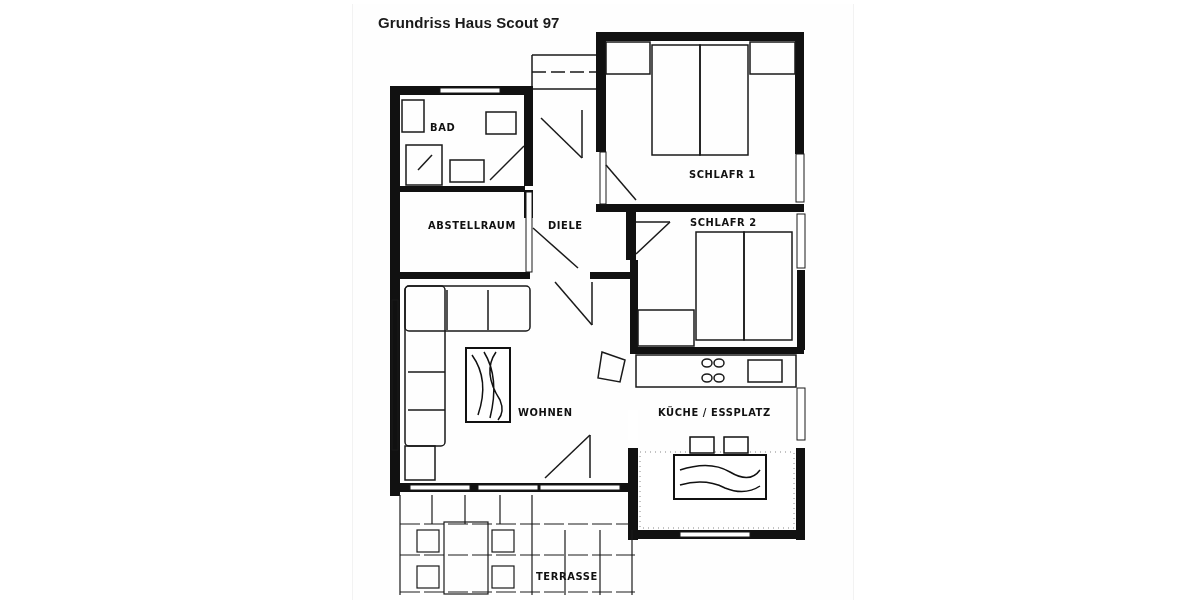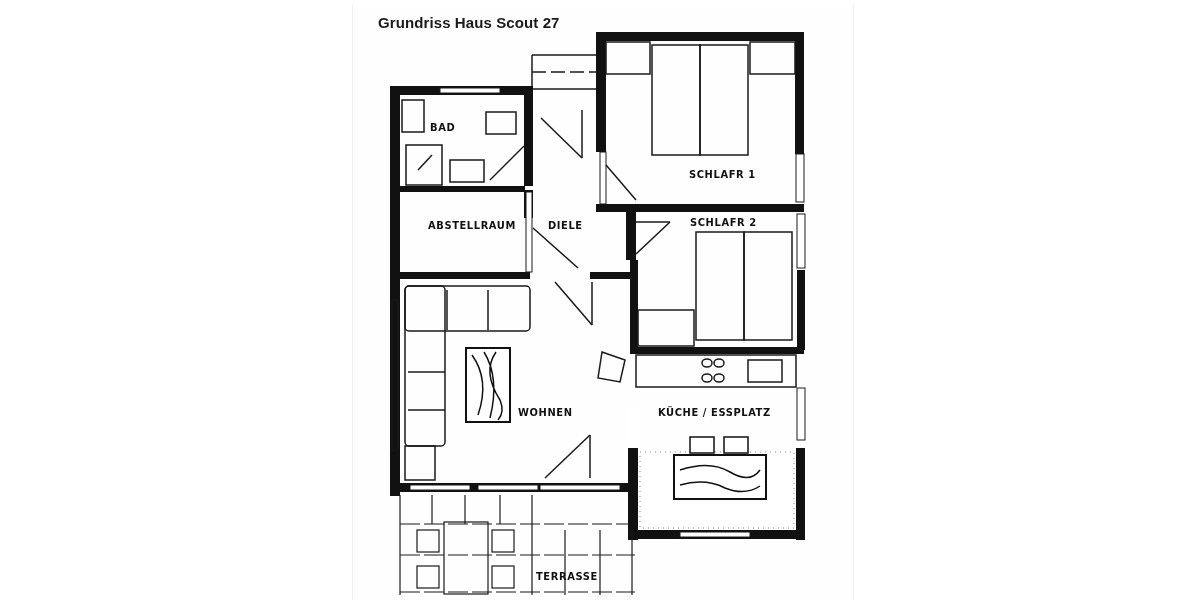--- a/index.html
+++ b/index.html
@@ -6,21 +6,21 @@
     body { width: 1200px; height: 600px; position: relative; overflow: hidden; font-family: "Liberation Sans", sans-serif; }
     .sheet { position: absolute; left: 352px; top: 4px; width: 500px; height: 596px; background: #fefefe; border-left: 1px solid #f2f2f2; border-right: 1px solid #f2f2f2; }
     .title { position: absolute; left: 378px; top: 14px; font-size: 15px; font-weight: bold; color: #1a1a1a; letter-spacing: 0.1px; }
     svg.plan { position: absolute; left: 0; top: 0; }
     .lbl { font-family: "DejaVu Sans Condensed", "DejaVu Sans", sans-serif; font-weight: bold; fill: #111; font-size: 11px; letter-spacing: 0.6px; }
   </style>
 </head>
 <body>
 
 <div class="sheet"></div>
-<div class="title">Grundriss Haus Scout 27</div>
+<div class="title">Grundriss Haus Scout 97</div>
 
 <svg class="plan" width="1200" height="600" viewBox="0 0 1200 600">
   <g fill="none" stroke="#1a1a1a" stroke-width="1.5">
 
     <g>
       <line x1="532" y1="55" x2="600" y2="55"></line>
       <line x1="532" y1="55" x2="532" y2="90"></line>
       <line x1="532" y1="72" x2="596" y2="72" stroke-dasharray="14 5"></line>
       <line x1="532" y1="89" x2="596" y2="89"></line>
     </g>

